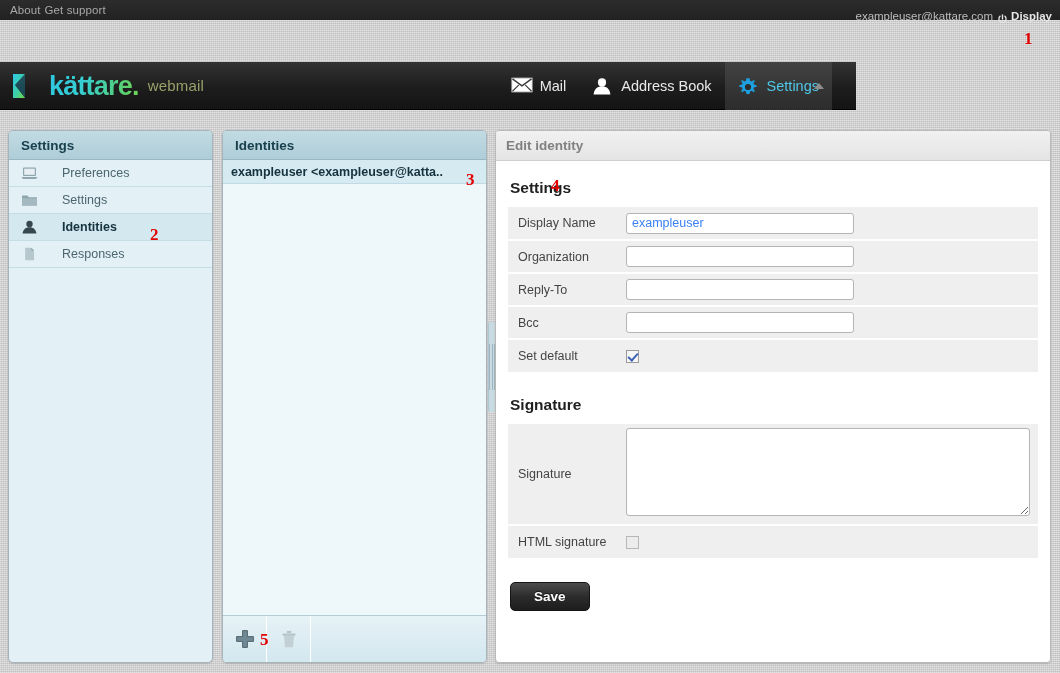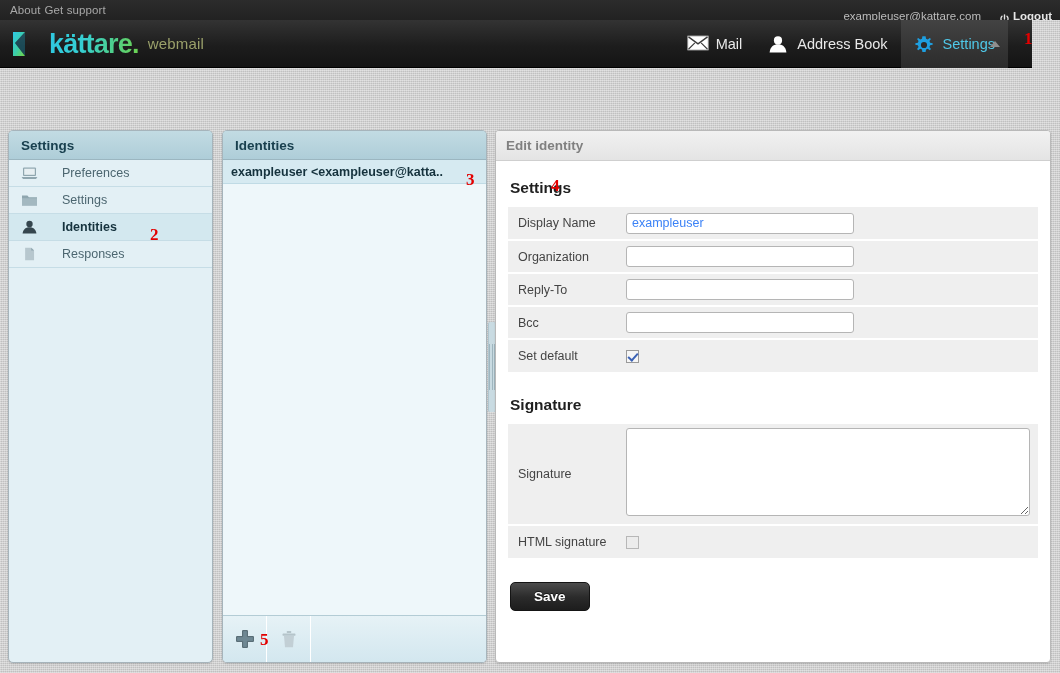--- a/index.html
+++ b/index.html
@@ -20,40 +20,41 @@
   #topbar {
     height: 20px; width: 1060px;
     background: #262626;
     background-image: linear-gradient(180deg,#2c2c2c 0%,#222 100%);
     display: flex; align-items: center;
     position: relative;
   }
   #topbar .left { display: flex; align-items: center; padding-left: 10px; gap: 4px; }
   #topbar .right {
     position: absolute; right: 8px; top: 0; height: 32px;
-    display: flex; align-items: center; gap: 18px;
+    display: flex; align-items: center; gap: 4px;
   }
   .toplink {
     color: #a8a8a8; font-size: 11.5px; text-decoration: none;
     letter-spacing: .1px; line-height: 20px; white-space: nowrap;
   }
   #username { color: #bdbdbd; font-size: 11.5px; white-space: nowrap; }
   #logout-wrap { display: flex; align-items: center; gap: 3px; }
   .power-icon {
     width: 11px; height: 11px; display: inline-block; position: relative; top: 0px;
   }
   #logout-label { color: #e6e6e6; font-size: 11.5px; font-weight: bold; }
 
   
   #header {
-    height: 48px; width: 1032px;
+    height: 48px; width: 856px;
     background: #1b1b1b;
     background-image: linear-gradient(180deg,#333 0%,#1d1d1d 55%,#141414 100%);
     position: relative;
     border-bottom: 1px solid #000;
+    margin-top: 42px;
   }
   #logo-area {
     position: absolute; left: 10px; top: 0; height: 48px;
     display: flex; align-items: center; gap: 9px;
   }
   #logo-mark { width: 30px; height: 30px; display:block; }
   #logo-text {
     font-size: 27px; font-weight: bold; letter-spacing: -.8px;
     background: linear-gradient(100deg,#2fc7e0 0%,#36cfd2 38%,#4dcf8c 70%,#6fd44f 100%);
     -webkit-background-clip: text; background-clip: text;
@@ -245,21 +246,21 @@
   </div>
   <div class="right">
     <span id="username">exampleuser@kattare.com</span>
     <span id="logout-wrap">
       <span class="power-icon">
         <svg width="11" height="11" viewBox="0 0 16 16">
           <path d="M8 1.2 L8 7.4" stroke="#e6e6e6" stroke-width="2" fill="none" stroke-linecap="round"></path>
           <path d="M4.4 3.3 A5.2 5.2 0 1 0 11.6 3.3" stroke="#e6e6e6" stroke-width="1.9" fill="none" stroke-linecap="round"></path>
         </svg>
       </span>
-      <span id="logout-label">Logout</span>
+      <span id="logout-label">Display</span>
     </span>
   </div>
 </div>
 
 <div id="header">
 
   <div id="logo-area">
     <span id="logo-mark">
       <svg width="30" height="30" viewBox="0 0 30 30">
         <defs>

